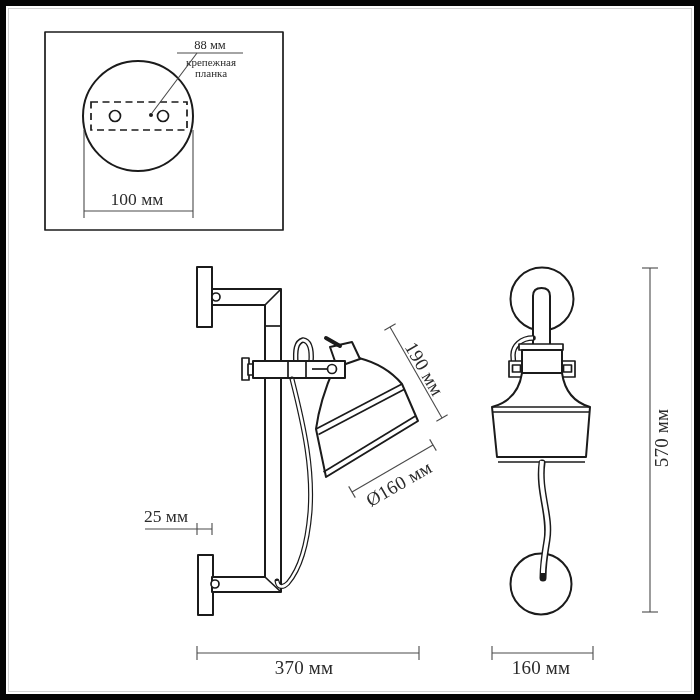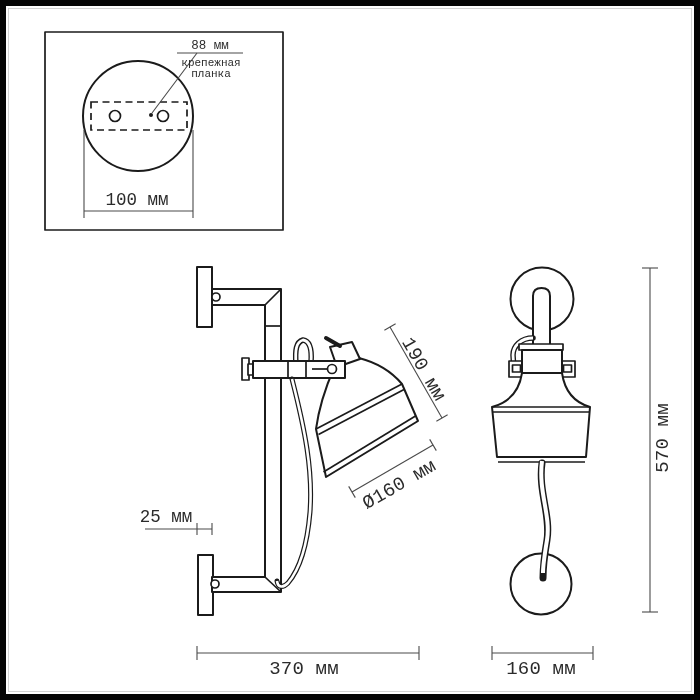--- a/index.html
+++ b/index.html
@@ -1,19 +1,19 @@
 <!DOCTYPE html>
 <html><head>
 <meta charset="utf-8">
 <style>
   html,body{margin:0;padding:0;background:#ffffff;}
   .canvas{
     position:relative;width:700px;height:700px;box-sizing:border-box;
     background:#ffffff;overflow:hidden;
-    font-family:Liberation Mono, monospace;
+    font-family:Liberation Serif, serif;
     text-align:right;
   }
   svg{display:block;}
   .outline{stroke:#1b1b1b;stroke-width:2;fill:#ffffff;stroke-linejoin:round;}
   .outline-thin{stroke:#1b1b1b;stroke-width:1.7;fill:#ffffff;stroke-linejoin:round;}
   .detail{stroke:#1b1b1b;stroke-width:1.7;fill:none;}
   .cord-outer{stroke:#1b1b1b;fill:none;stroke-linecap:round;}
   .cord-inner{stroke:#ffffff;fill:none;stroke-linecap:butt;}
   .dim{stroke:#4a4a4a;stroke-width:1.1;fill:none;}
   .dim-text{fill:#2b2b2b;font-size:19px;letter-spacing:0.2px;}

